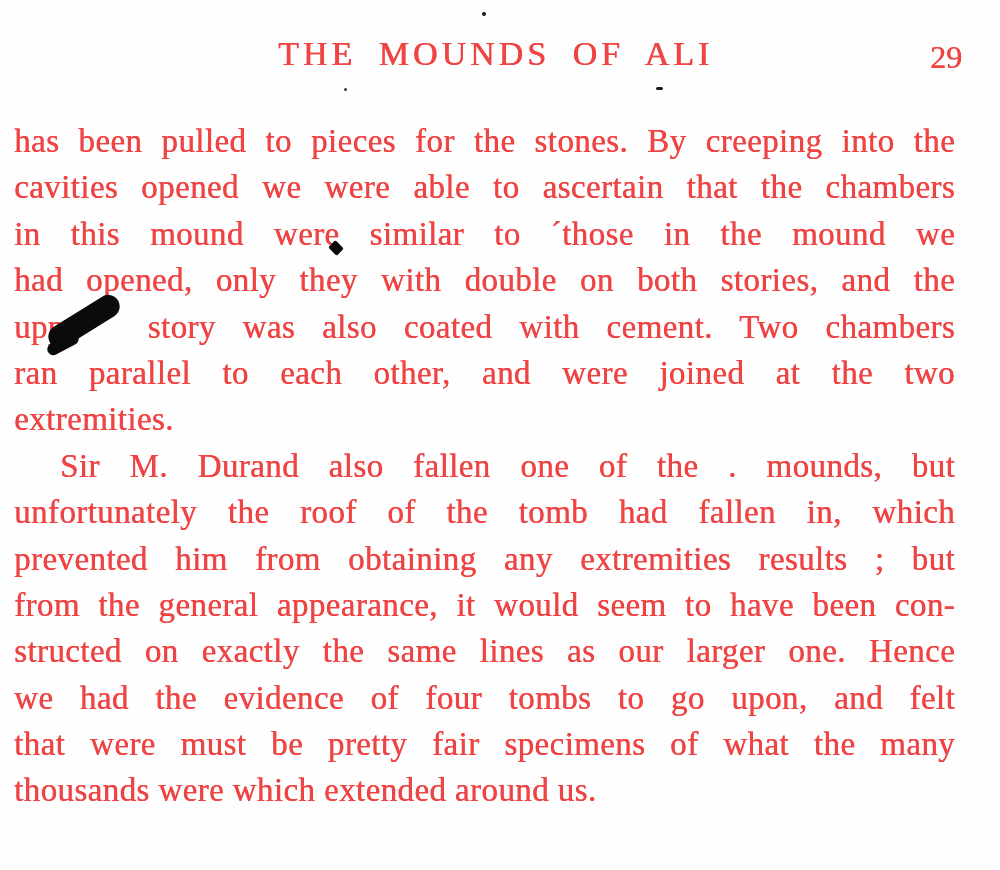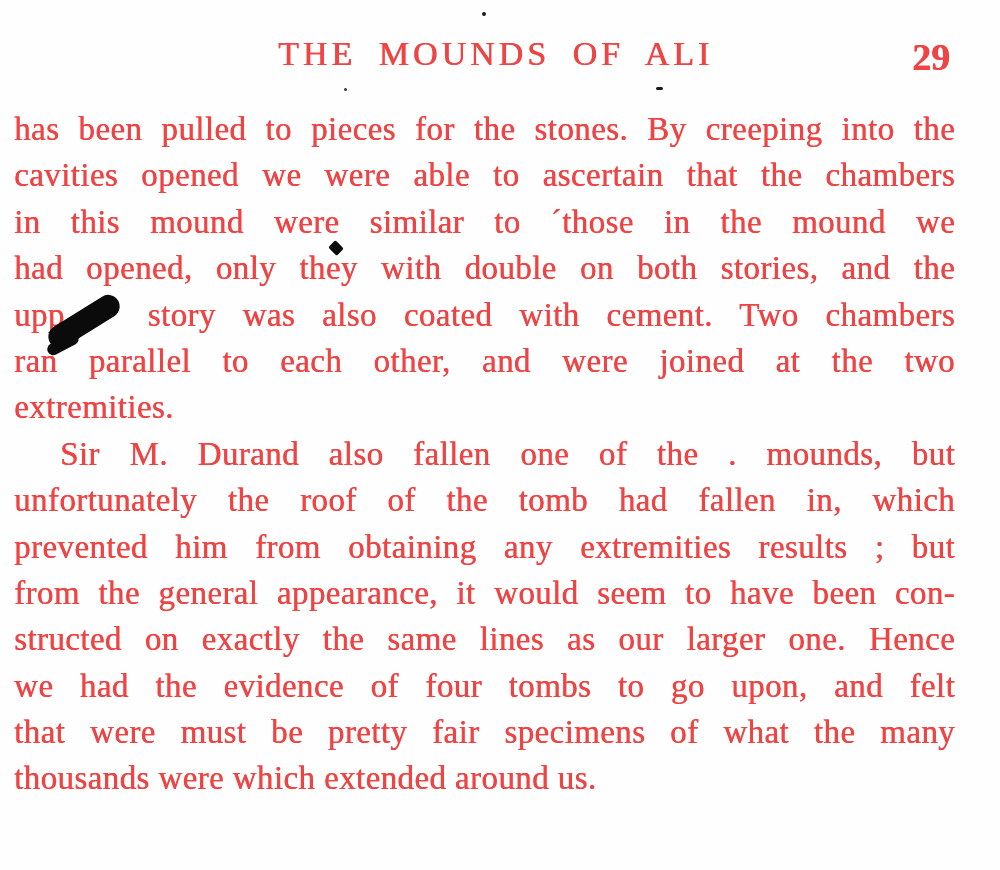--- a/index.html
+++ b/index.html
@@ -23,32 +23,31 @@
     top: 36px;
     font-size: 34px;
     line-height: 36px;
     letter-spacing: 4px;
     word-spacing: 10px;
     white-space: nowrap;
     text-shadow: 0.6px 0 0 currentColor;
   }
   .running-head-page {
     position: absolute;
-    right: 50px;
+    right: 38px;
     top: 40px;
-    font-size: 38px;
+    font-size: 32px;
     line-height: 34px;
     text-shadow: 0.6px 0 0 currentColor;
-    font-weight: bold;
   }
   
   .text-block {
     position: absolute;
     left: 14px;
-    top: 106px;
+    top: 118px;
     width: 941px;
   }
   .line {
     height: 46.4px;
     line-height: 46.4px;
     font-size: 33px;
     letter-spacing: 0.4px;
     text-align: justify;
     text-align-last: justify;
     white-space: nowrap;

